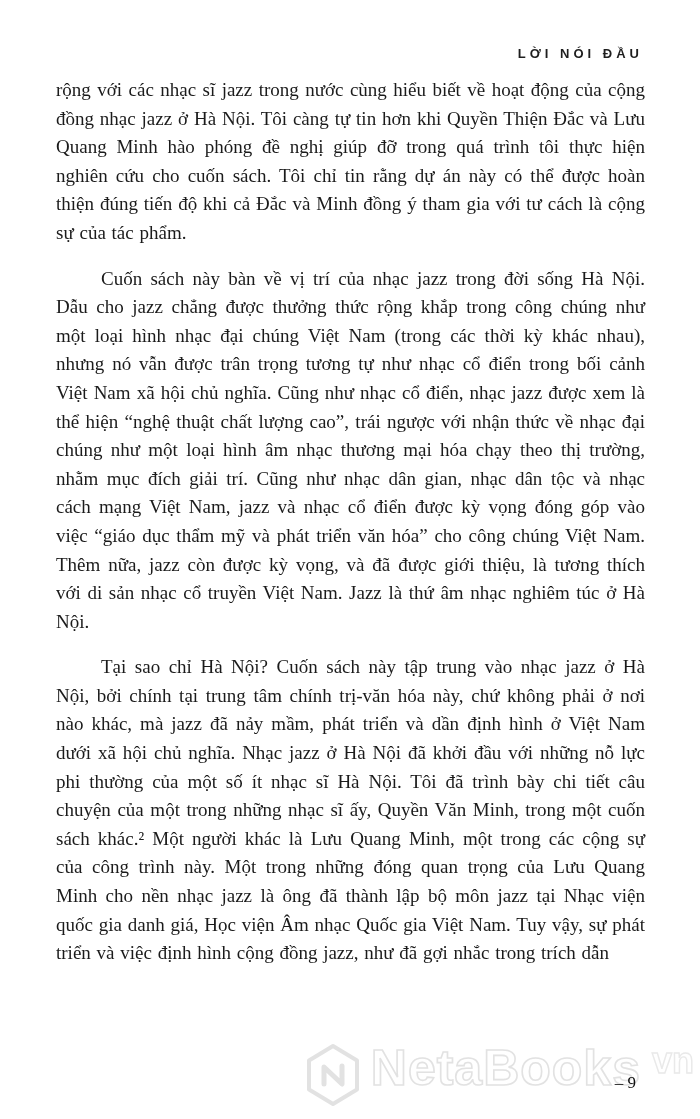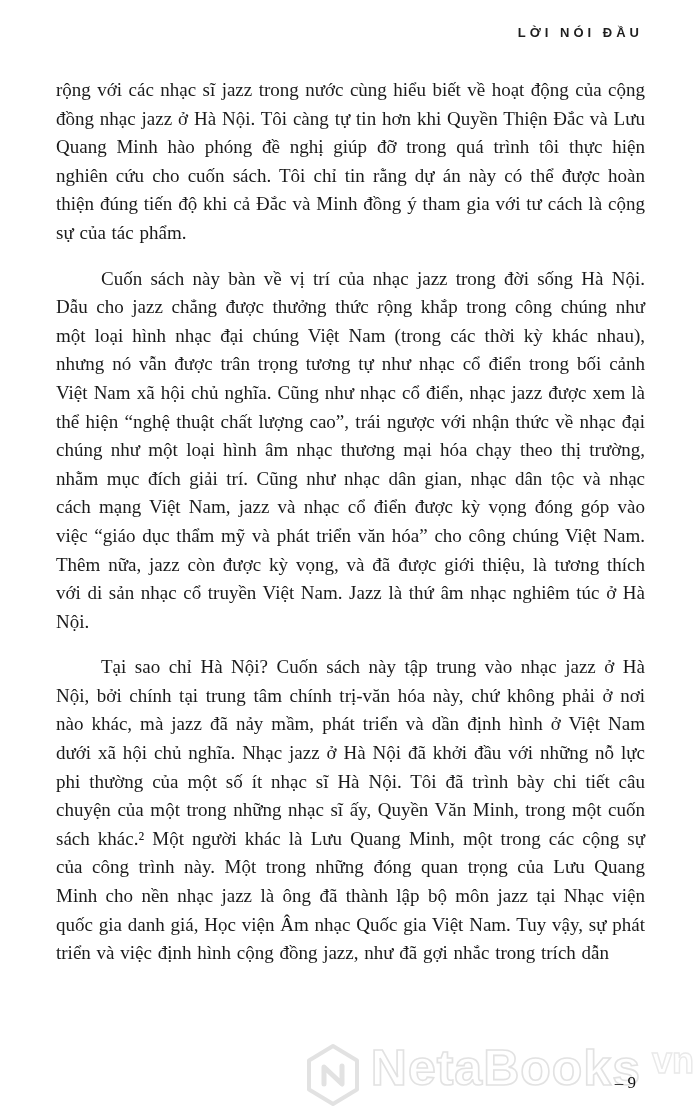--- a/index.html
+++ b/index.html
@@ -11,21 +11,21 @@
     overflow: hidden;
     font-family: "Liberation Serif", serif;
   }
   .page {
     position: absolute;
     inset: 0;
     background: #ffffff;
   }
   .running-head {
     position: absolute;
-    top: 25px;
+    top: 46px;
     right: 57px;
     font-family: "Liberation Sans", sans-serif;
     font-size: 13px;
     font-weight: 600;
     letter-spacing: 4px;
     color: #1e1e1e;
     white-space: nowrap;
   }
   .text-block {
     position: absolute;

